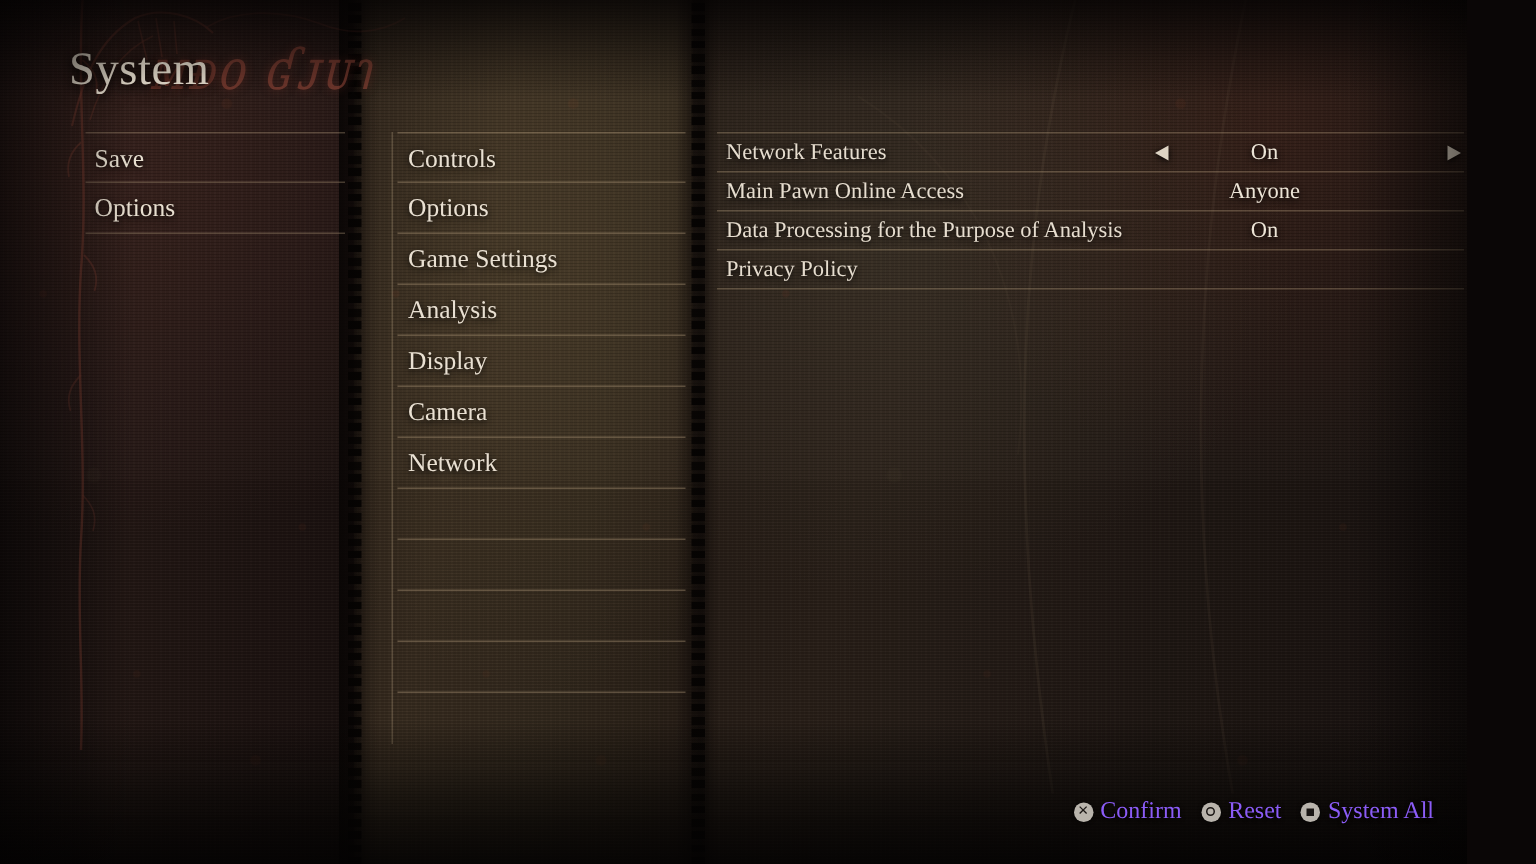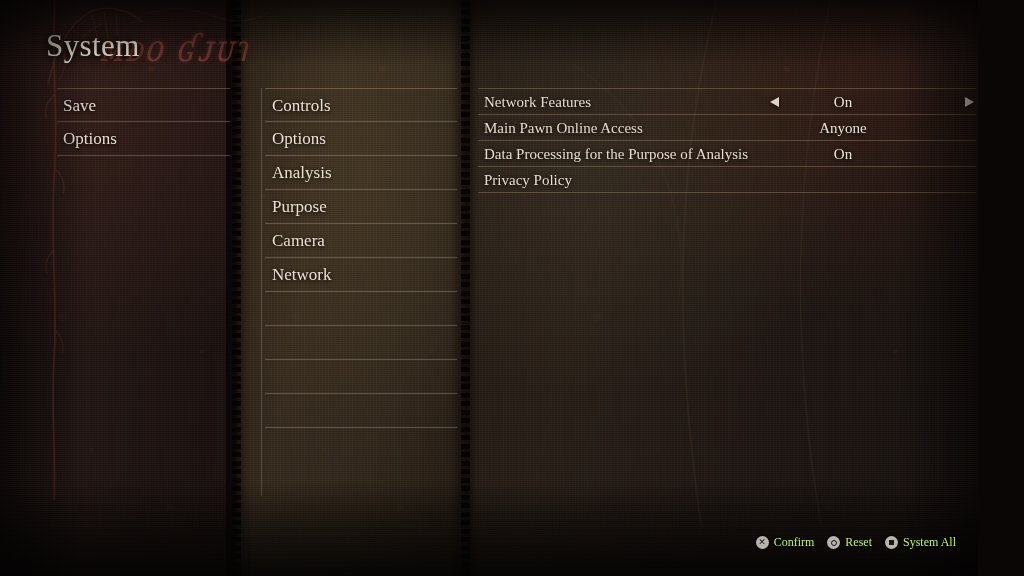--- a/index.html
+++ b/index.html
@@ -207,21 +207,21 @@
     font-size:9px; line-height:1; color:#1a1614; font-weight:bold;
     box-shadow:0 0 3px rgba(0,0,0,.8);
   }
   .btnglyph .sq {
     width:5px; height:5px; background:#1a1614;
   }
   .btnglyph .ci {
     width:6px; height:6px; border:1.5px solid #1a1614; border-radius:50%;
   }
   .hint .htxt {
-    font-size:12px; color:#bef264; text-shadow:0 1px 3px rgba(0,0,0,.95);
+    font-size:16px; color:#8b5cf6; text-shadow:0 1px 3px rgba(0,0,0,.95);
   }
 </style>
 </head>
 <body>
 
 <div id="screen">
 
   <div class="panel" id="panel-left">
     <div class="weave"></div>
     <div class="speckle"></div>
@@ -294,24 +294,27 @@
   </div>
 
   <div id="mid-menu">
     <div class="mrow">
       <span class="lbl">Controls</span>
     </div>
     <div class="mrow">
       <span class="lbl">Options</span>
     </div>
     <div class="mrow">
+      <span class="lbl">Game Settings</span>
+    </div>
+    <div class="mrow">
       <span class="lbl">Analysis</span>
     </div>
     <div class="mrow">
-      <span class="lbl">Purpose</span>
+      <span class="lbl">Display</span>
     </div>
     <div class="mrow">
       <span class="lbl">Camera</span>
     </div>
     <div class="mrow">
       <span class="lbl">Network</span>
     </div>
     <div class="mrow">
       <span class="lbl"></span>
     </div>

